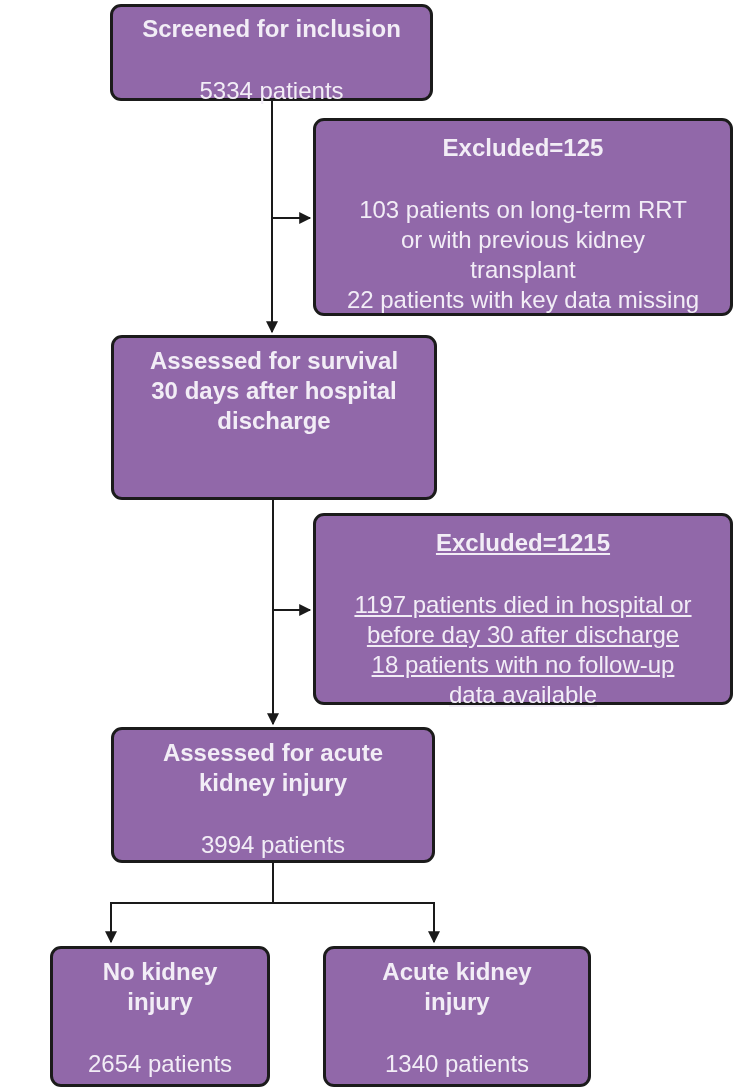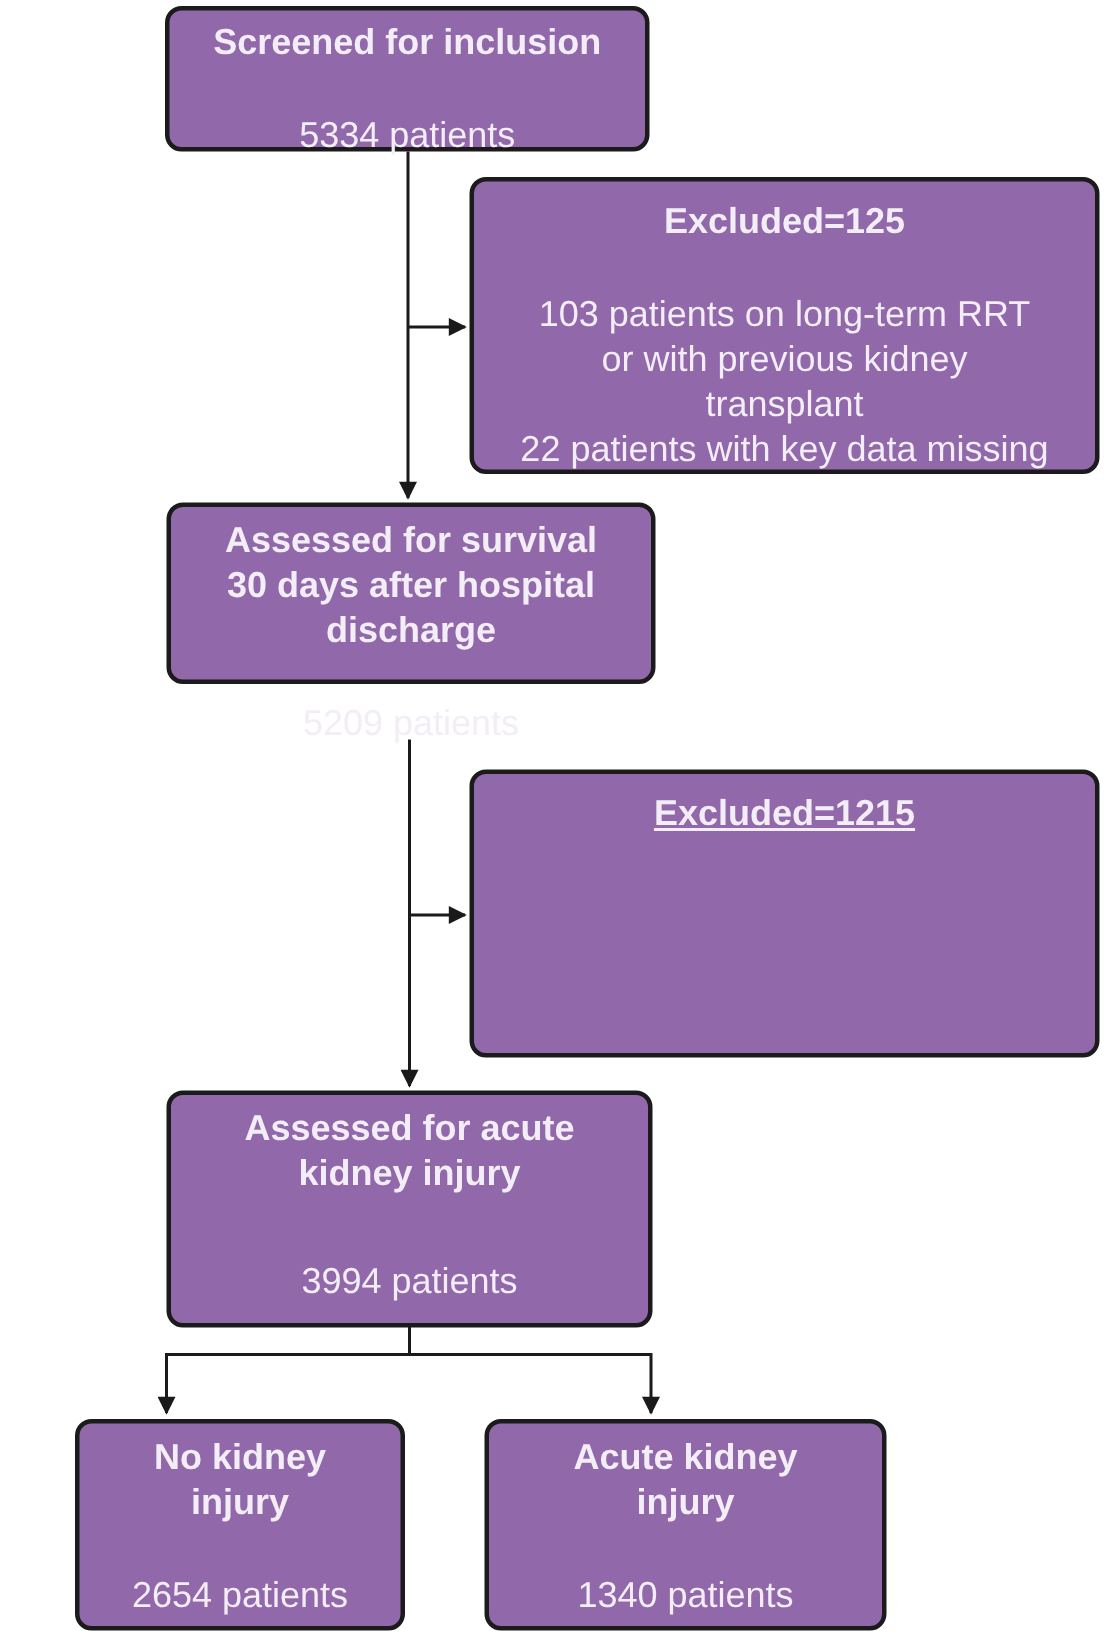--- a/index.html
+++ b/index.html
@@ -36,23 +36,23 @@
     font-weight: bold;
     white-space: pre-line;
   }
   .box .body-text, .box .count {
     white-space: pre-line;
   }
   .bold-count .count { font-weight: normal; }
 
   .box-screened   { left: 110px; top: 4px;   width: 323px; height: 97px;  padding: 7px 6px 10px; }
   .box-excl1      { left: 313px; top: 118px; width: 420px; height: 198px; padding: 12px 4px 8px; }
-  .box-survival   { left: 111px; top: 335px; width: 326px; height: 121px; padding: 8px 6px 12px; }
+  .box-survival   { left: 111px; top: 335px; width: 326px; height: 165px; padding: 8px 6px 12px; }
   .box-excl2      { left: 313px; top: 513px; width: 420px; height: 192px; padding: 12px 4px 8px; text-decoration: underline; }
-  .box-aki-assess { left: 111px; top: 727px; width: 324px; height: 158px; padding: 8px 6px 12px; }
+  .box-aki-assess { left: 111px; top: 727px; width: 324px; height: 136px; padding: 8px 6px 12px; }
   .box-no-aki     { left: 2px;   top: 946px; width: 220px; height: 141px; padding: 8px 6px 14px; margin-left: 48px; }
   .box-aki        { left: 323px; top: 946px; width: 268px; height: 141px; padding: 8px 6px 14px; }
 </style>
 </head>
 <body>
 
 <div id="stage">
 
   <svg id="connectors" viewBox="0 0 736 1089" xmlns="http://www.w3.org/2000/svg">
     <defs>
@@ -80,25 +80,28 @@
     <div class="body-text">103 patients on long-term RRT
 or with previous kidney
 transplant
 22 patients with key data missing</div>
   </div>
 
   <div class="box box-survival">
     <div class="title">Assessed for survival
 30 days after hospital
 discharge</div>
-    <div class="count">5209 patients</div>
   </div>
 
   <div class="box box-excl2">
     <div class="title">Excluded=1215</div>
+    <div class="body-text">1197 patients died in hospital or
+before day 30 after discharge
+18 patients with no follow-up
+data available</div>
   </div>
 
   <div class="box box-aki-assess">
     <div class="title">Assessed for acute
 kidney injury</div>
     <div class="count">3994 patients</div>
   </div>
 
   <div class="box box-no-aki bold-count">
     <div class="title">No kidney

